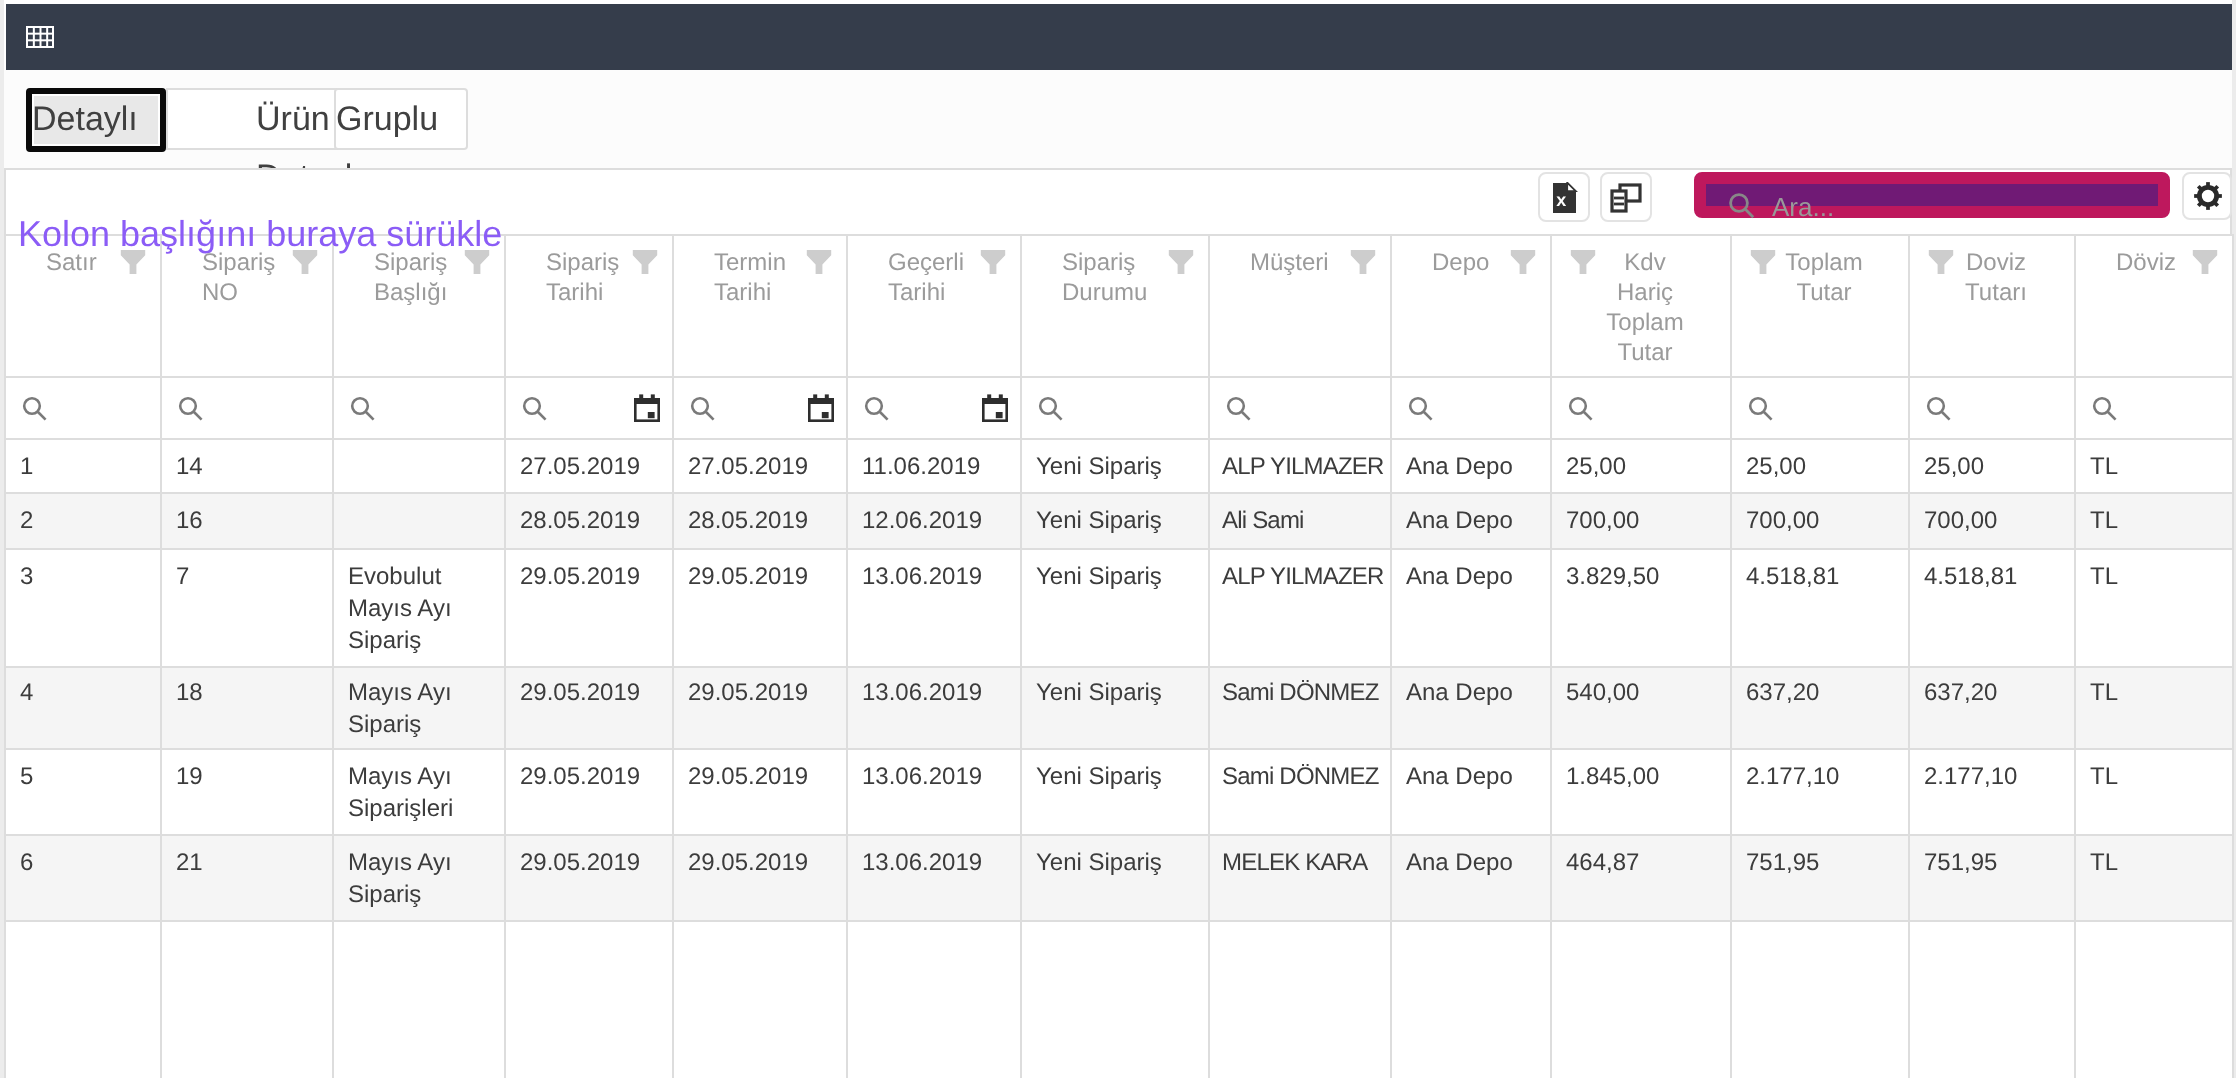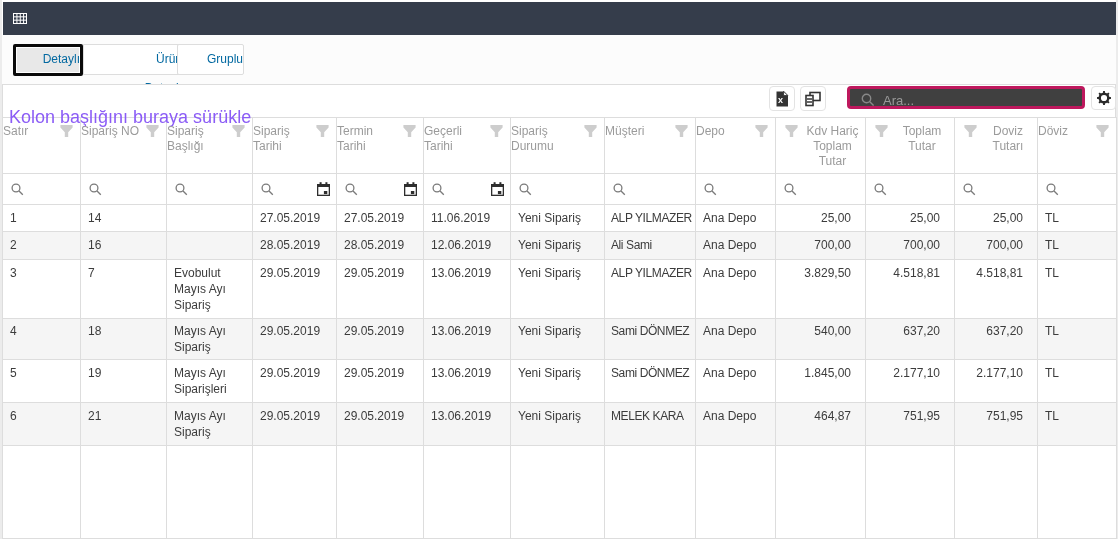--- a/index.html
+++ b/index.html
@@ -10,51 +10,51 @@
     font-family:"Liberation Sans", sans-serif;
   }
   #app { position:absolute; left:2px; top:0; width:1114px; height:539px; background:#fff; }
   
   #titlebar { position:absolute; left:1px; top:2px; width:1113px; height:33px; background:#353d4b; }
   #titlebar .ticon { position:absolute; left:10px; top:11px; }
   #titlebar .ttext { position:absolute; left:31px; top:9px; color:#fef9c3; font-size:14px; font-weight:bold;margin-top:32px; }
   
   #tabs { position:absolute; left:0; top:35px; width:1114px; height:49px; background:#fcfcfc; }
   .tabbtn { position:absolute; top:9px; height:31px; background:#fff; border:1px solid #ddd;
-            font-size:12px; color:#0369a1; text-align:right; line-height:29px; }
+            font-size:17px; color:#404040; text-align:left; line-height:29px; }
   #tab1 { left:11px; width:70px; height:32px; background:#e8e8e8; border:3px solid #0a0a0a; line-height:25px; border-radius:2px; box-shadow: inset 0 0 0 1px #fff;}
   #tab2 { left:81px; width:100px; border-radius:0 2px 2px 0;padding-left:44px;}
-  #tab3 { left:174px; width:67px; border-radius:2px; margin-left:1px;}
+  #tab3 { left:164px; width:67px; border-radius:2px; margin-left:1px;}
   
   #grid { position:absolute; left:0; top:84px; width:1114px; height:455px; background:#fff; }
   #grouprow { position:relative; width:1114px; height:33px; border:1px solid #ddd; border-bottom:none; }
   #groupmsg { position:absolute; left:6px; top:22px; font-size:18px; color:#8b5cf6;text-align:right; }
   
   .tbtn { position:absolute; top:1px; width:26px; height:25px; border:1px solid #e3e3e3; border-radius:4px; background:#fff; }
   #btn-xls { left:766px; }
   #btn-col { left:797px; }
-  #searchbox { position:absolute; left:844px; top:1px; width:238px; height:23px; border:3px solid #be185d; border-radius:4px; background:#404040; }
+  #searchbox { position:absolute; left:844px; top:1px; width:238px; height:23px; border:6px solid #be185d; border-radius:4px; background:#701a75; }
   #searchbox .ph { position:absolute; left:33px; top:4px; font-size:13px; color:#999; }
   #searchbox svg { position:absolute; left:11px; top:4px; }
   #btn-gear { left:1088px; width:25px; height:24px; }
   .tbtn svg { position:absolute; left:50%; top:50%; transform:translate(-50%,-50%); }
   
   table { border-collapse:collapse; table-layout:fixed; width:1114px; }
   td, th { border:1px solid #ddd; overflow:hidden; }
   th { font-weight:normal; font-size:12px; color:#9b9b9b; text-align:left; vertical-align:top;
-       padding:6px 0 4px; line-height:15px; position:relative;margin-left:40px; }
+       padding:6px 20px 4px; line-height:15px; position:relative;margin-left:40px; }
   th.num { text-align:center; padding-left:24px; }
   .funnel-r { position:absolute; right:7px; top:7px; }
   .funnel-l { position:absolute; left:9px; top:7px; }
   tr.filter td { position:relative; height:31px; }
   tr.filter .mag { position:absolute; left:8px; top:9px; }
   tr.filter .cal { position:absolute; right:6px; top:8px; }
   td { font-size:12px; color:#3c3c3c; vertical-align:top; padding:5px 7px; line-height:16px; white-space:nowrap; }
   td.wrap { white-space:normal; }
-  td.num { text-align:right; padding-right:14px; }
+  td.num { text-align:left; padding-right:14px; }
   tr.alt td { background:#f5f5f5; }
   tr.r4 td { padding-top:4px; padding-bottom:3px; }
   td.c8 { padding-left:6px; padding-right:2px; letter-spacing:-0.4px; }
 </style>
 </head>
 <body>
 <div id="app">
   <div id="titlebar">
     <svg class="ticon" width="14" height="11" viewBox="0 0 14 11">
       <rect x="0.5" y="0.5" width="13" height="10" fill="none" stroke="#fff" stroke-width="1"></rect>

